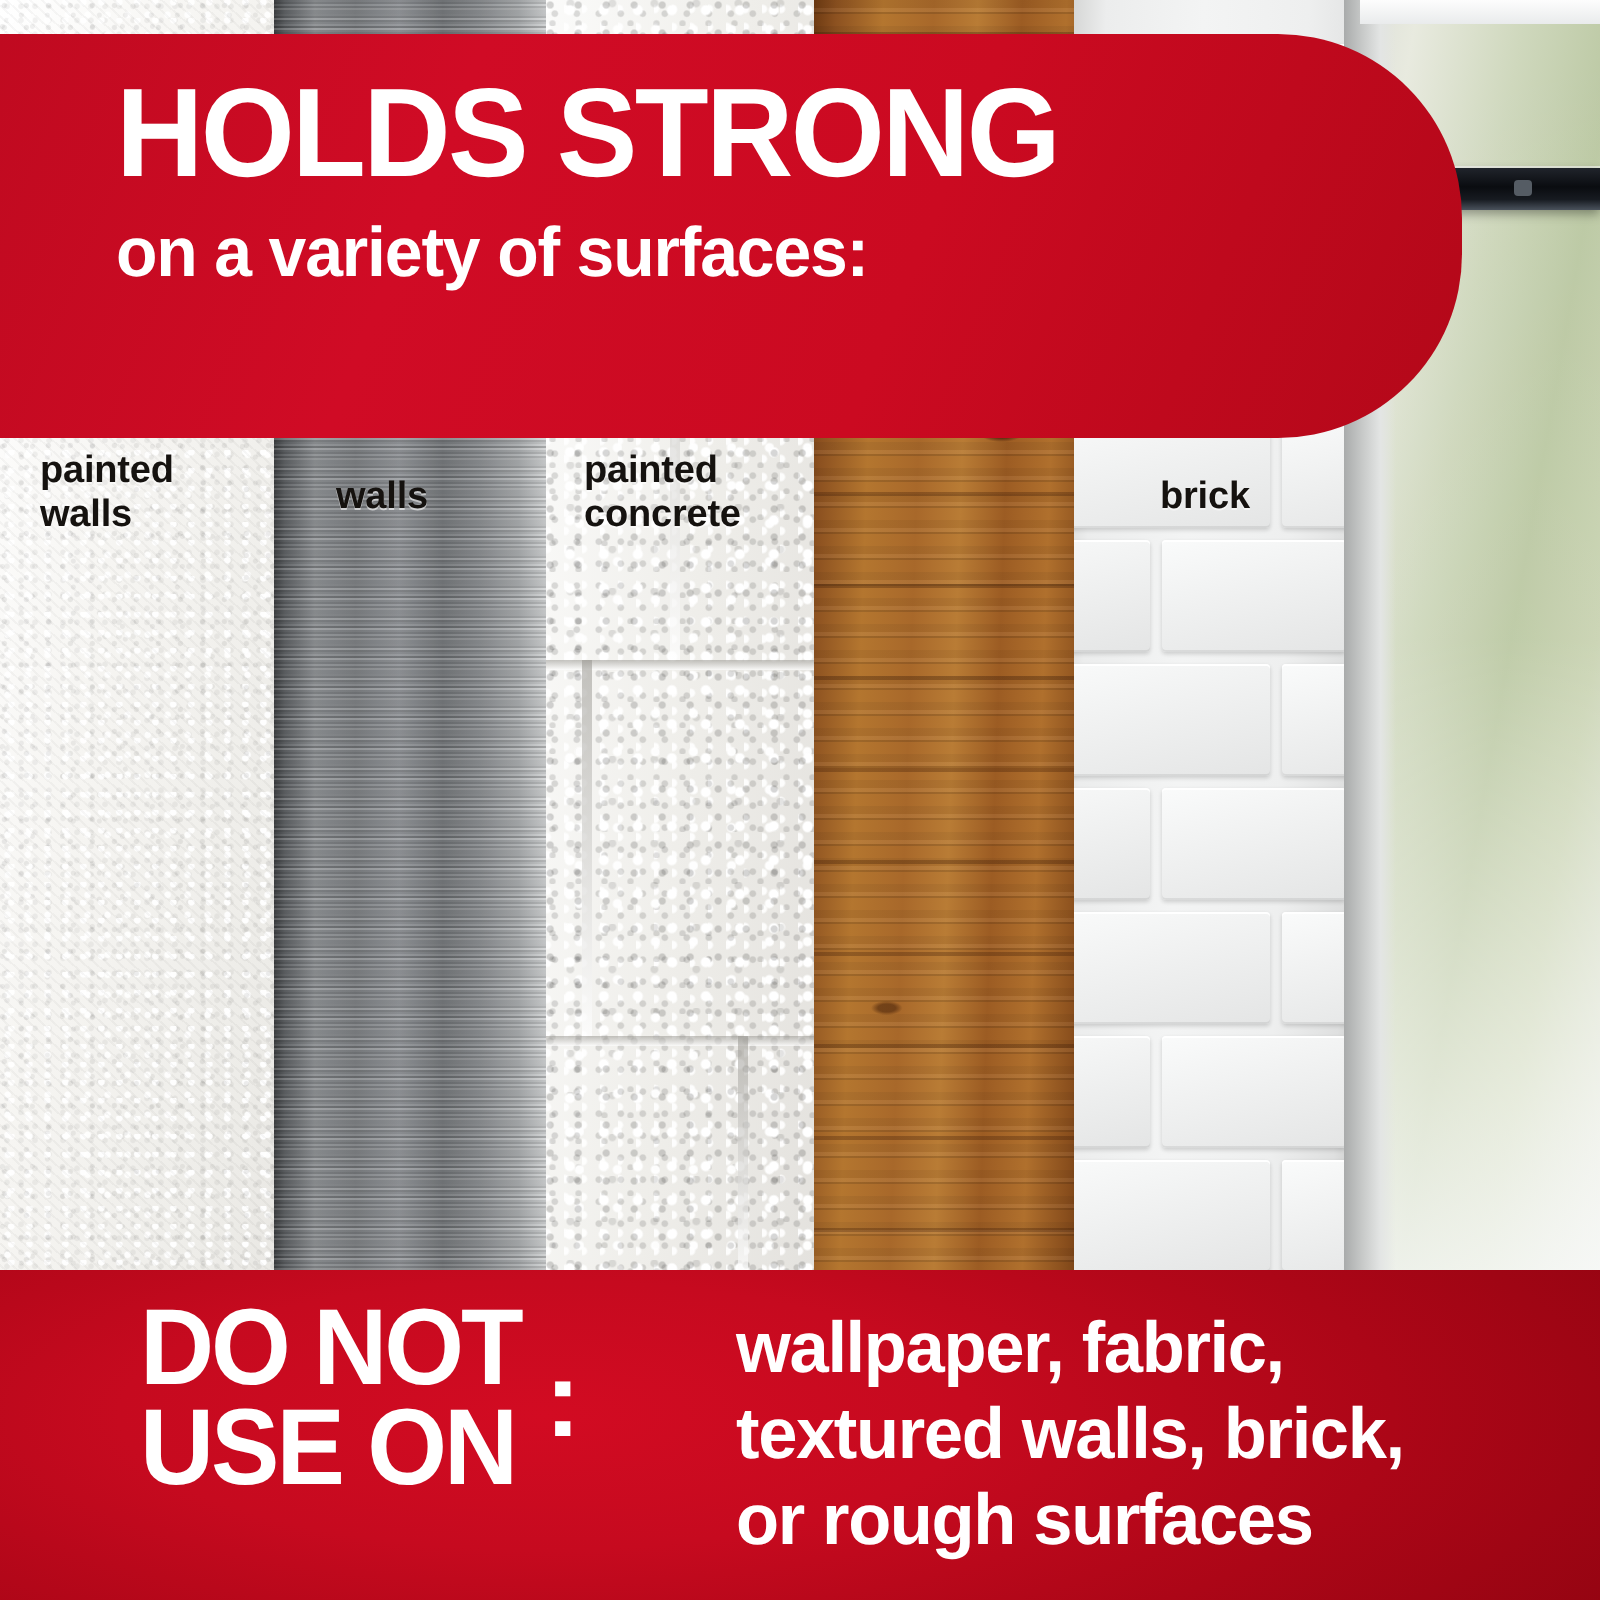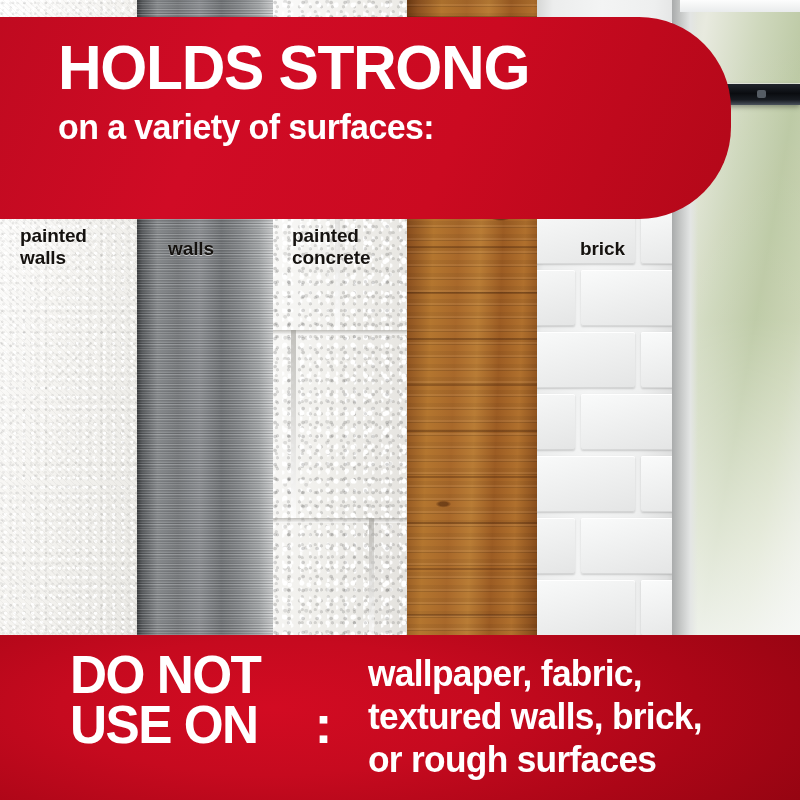--- a/index.html
+++ b/index.html
@@ -260,22 +260,21 @@
     background:
       radial-gradient(ellipse 78% 120% at 34% 44%,
         #d20b22 0%, #c60a1f 34%, #ac0617 68%, #930411 100%);
     z-index: 6;
   }
   .dnu-wrap {
     position: absolute;
     left: 70px;
     top: 14px;
     display: flex;
-    align-items: flex-end;
-    gap: 42px;
+    align-items: flex-start;
   }
   .dnu-lead {
     color: #ffffff;
     font-weight: 700;
     font-size: 54px;
     line-height: .93;
     letter-spacing: -1.6px;
     white-space: pre-line;
     transform: scaleX(.95);
     transform-origin: left top;

